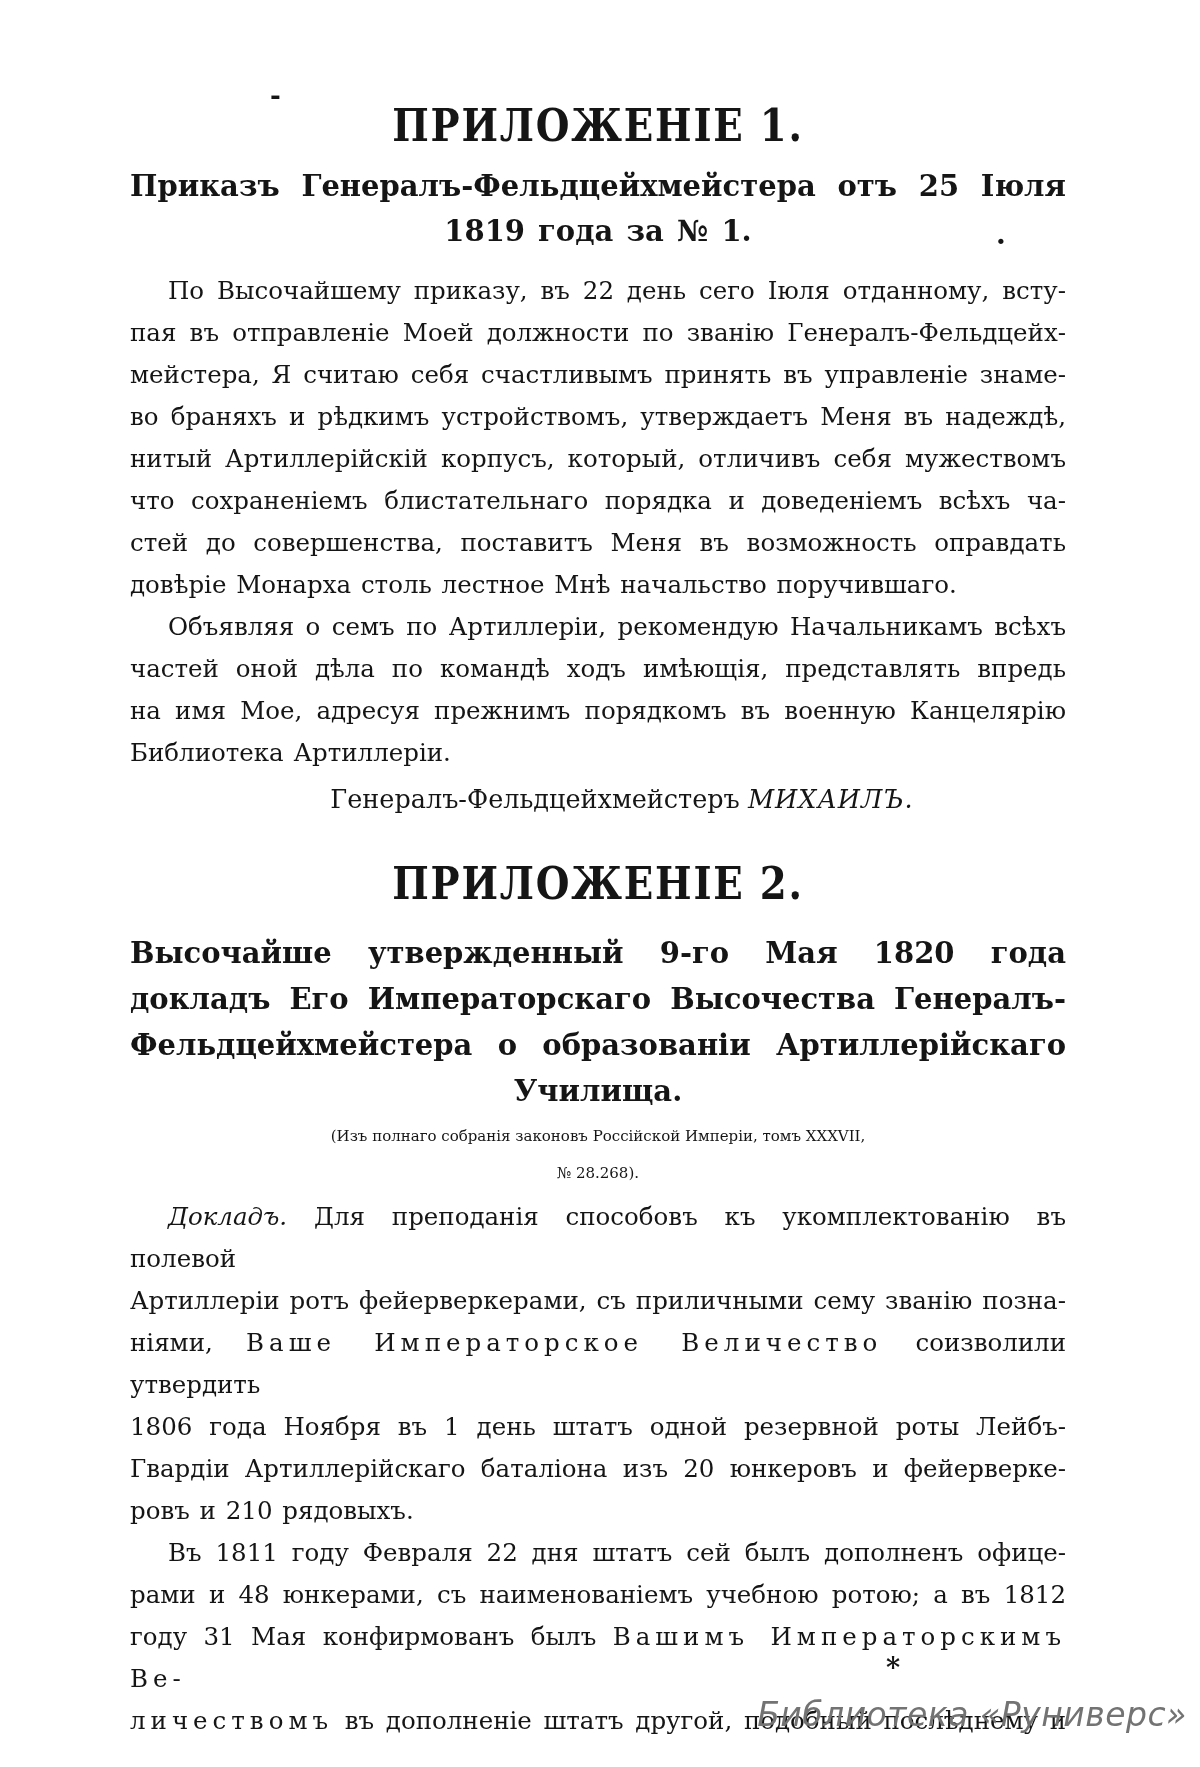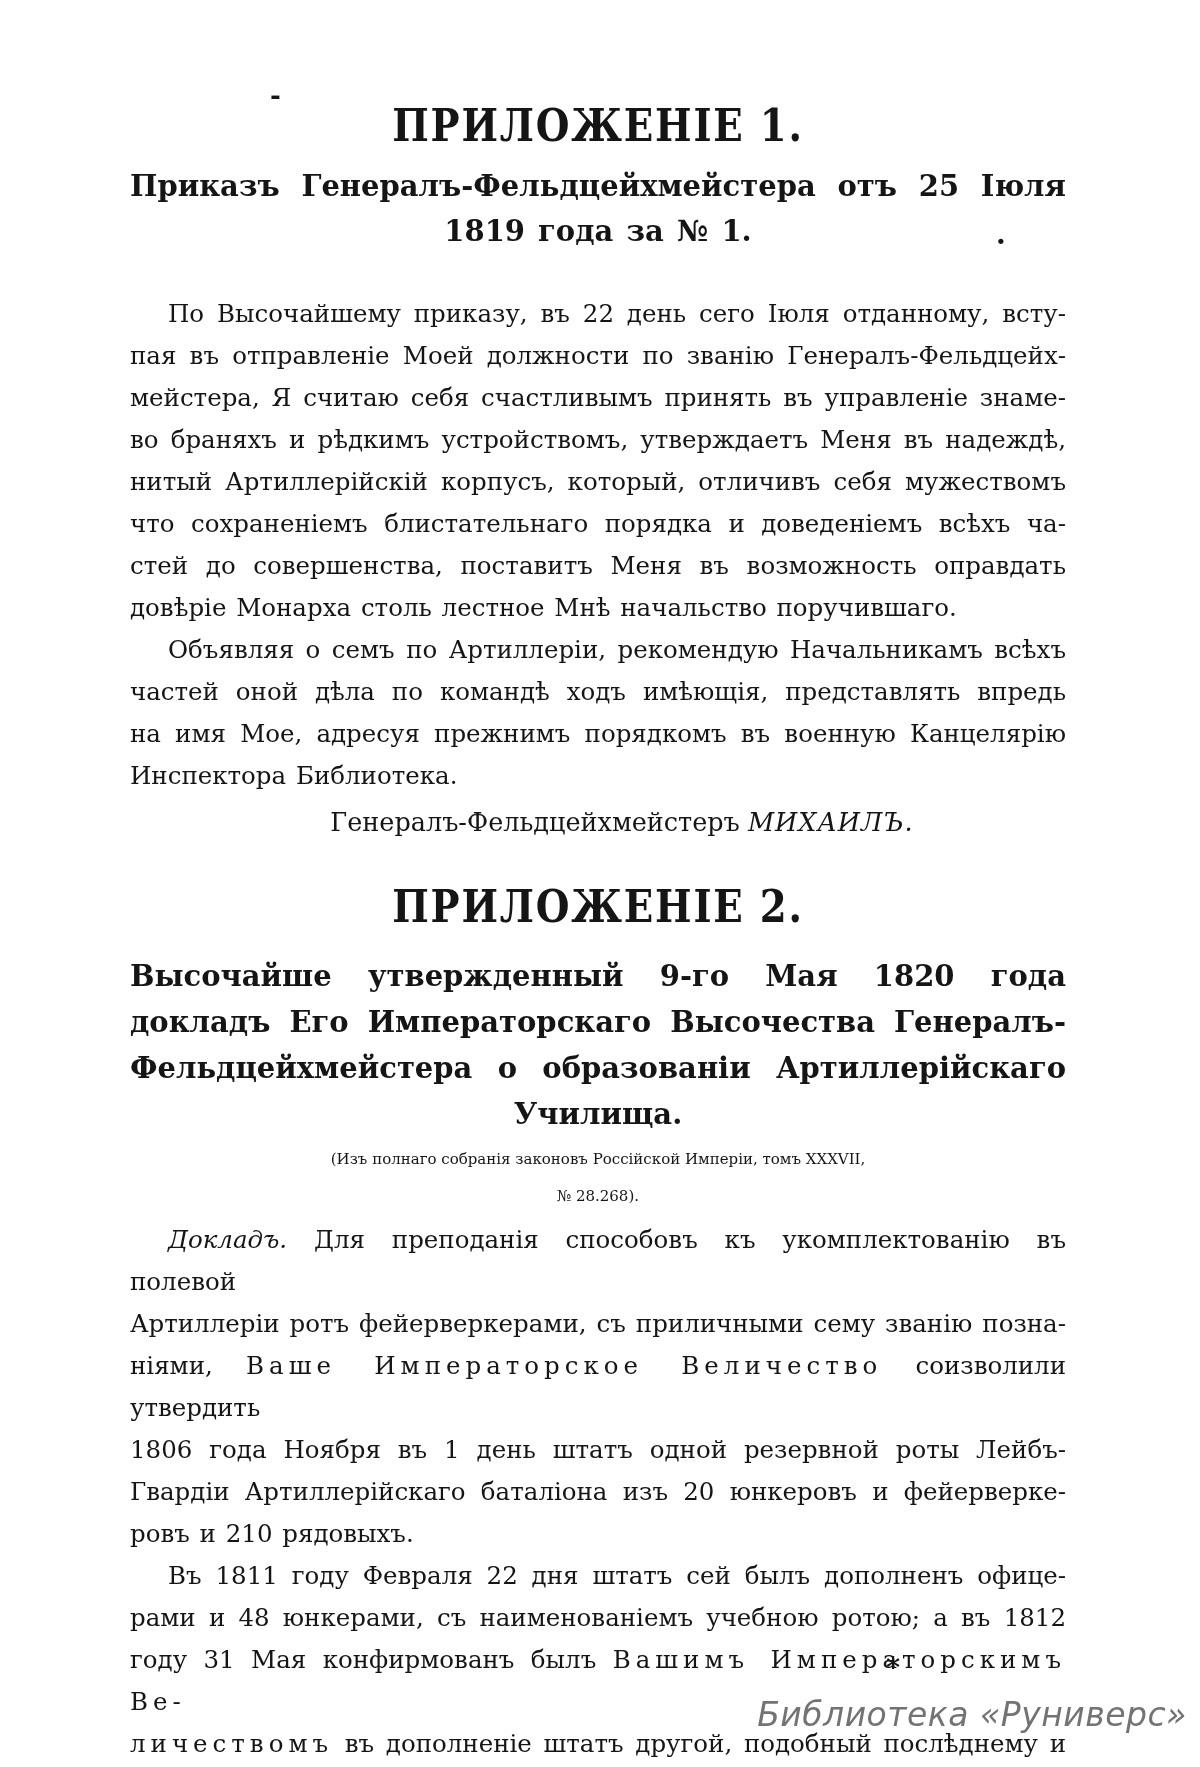--- a/index.html
+++ b/index.html
@@ -63,21 +63,21 @@
   }
   .bl.last {
     text-align-last: left;
   }
   .para {
     font-size: 24.5px;
     line-height: 42px;
     word-spacing: 2px;
   }
   .para .first { text-indent: 38px; }
-  .p1 { margin-top: 39px; }
+  .p1 { margin-top: 16px; }
   .p2 { margin-top: 0; }
   .p3 { margin-top: 4px; }
   .p4 { margin-top: 0; }
   .signature {
     font-size: 25.5px;
     line-height: 42px;
     text-align: center;
     padding-left: 48px;
     margin-top: 4px;
     white-space: nowrap;
@@ -149,21 +149,21 @@
       <div class="bl">нитый Артиллерійскій корпусъ, который, отличивъ себя мужествомъ</div>
       <div class="bl">что сохраненіемъ блистательнаго порядка и доведеніемъ всѣхъ ча-</div>
       <div class="bl">стей до совершенства, поставитъ Меня въ возможность оправдать</div>
       <div class="bl last">довѣріе Монарха столь лестное Мнѣ начальство поручившаго.</div>
     </div>
 
     <div class="para p2">
       <div class="bl first">Объявляя о семъ по Артиллеріи, рекомендую Начальникамъ всѣхъ</div>
       <div class="bl">частей оной дѣла по командѣ ходъ имѣющія, представлять впредь</div>
       <div class="bl">на имя Мое, адресуя прежнимъ порядкомъ въ военную Канцелярію</div>
-      <div class="bl last">Инспектора Библиотека.</div>
+      <div class="bl last">Библиотека Артиллеріи.</div>
     </div>
 
     <div class="signature">
       <span>Генералъ-Фельдцейхмейстеръ</span>
       <span class="sig-name">МИХАИЛЪ.</span>
     </div>
 
     <div class="apx-heading h1-second">ПРИЛОЖЕНІЕ 2.</div>
 
     <div class="subtitle2">

